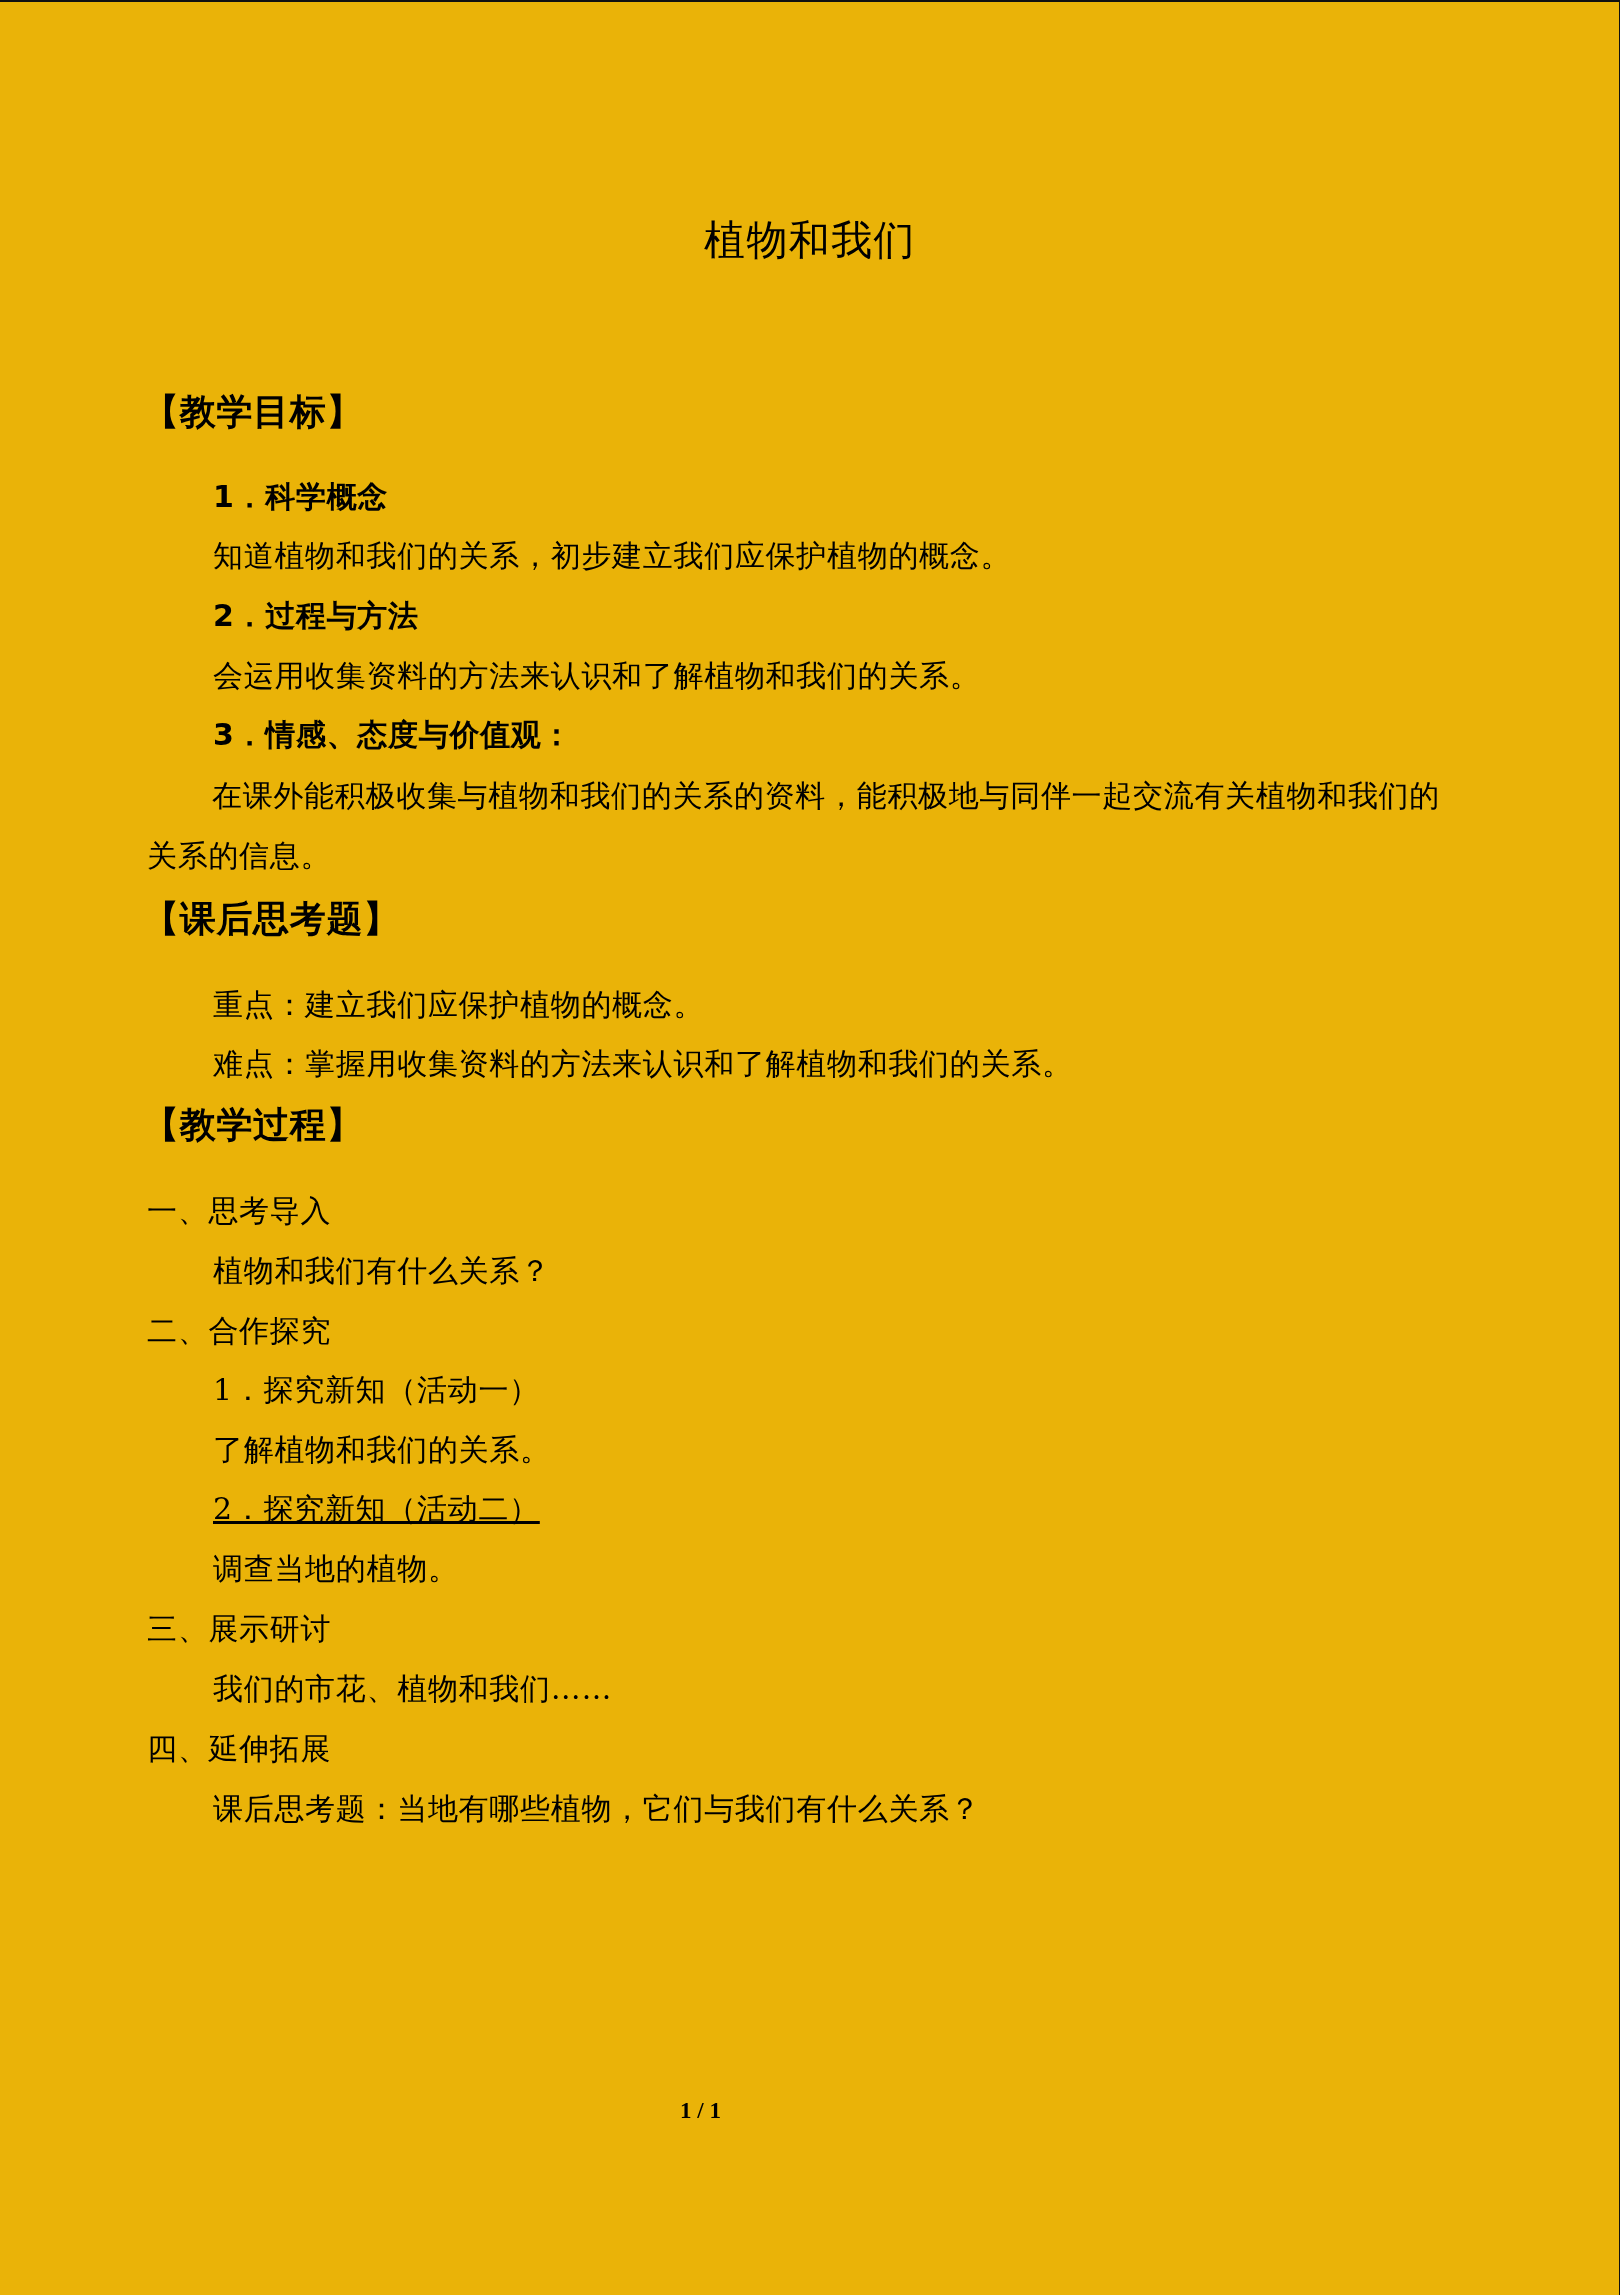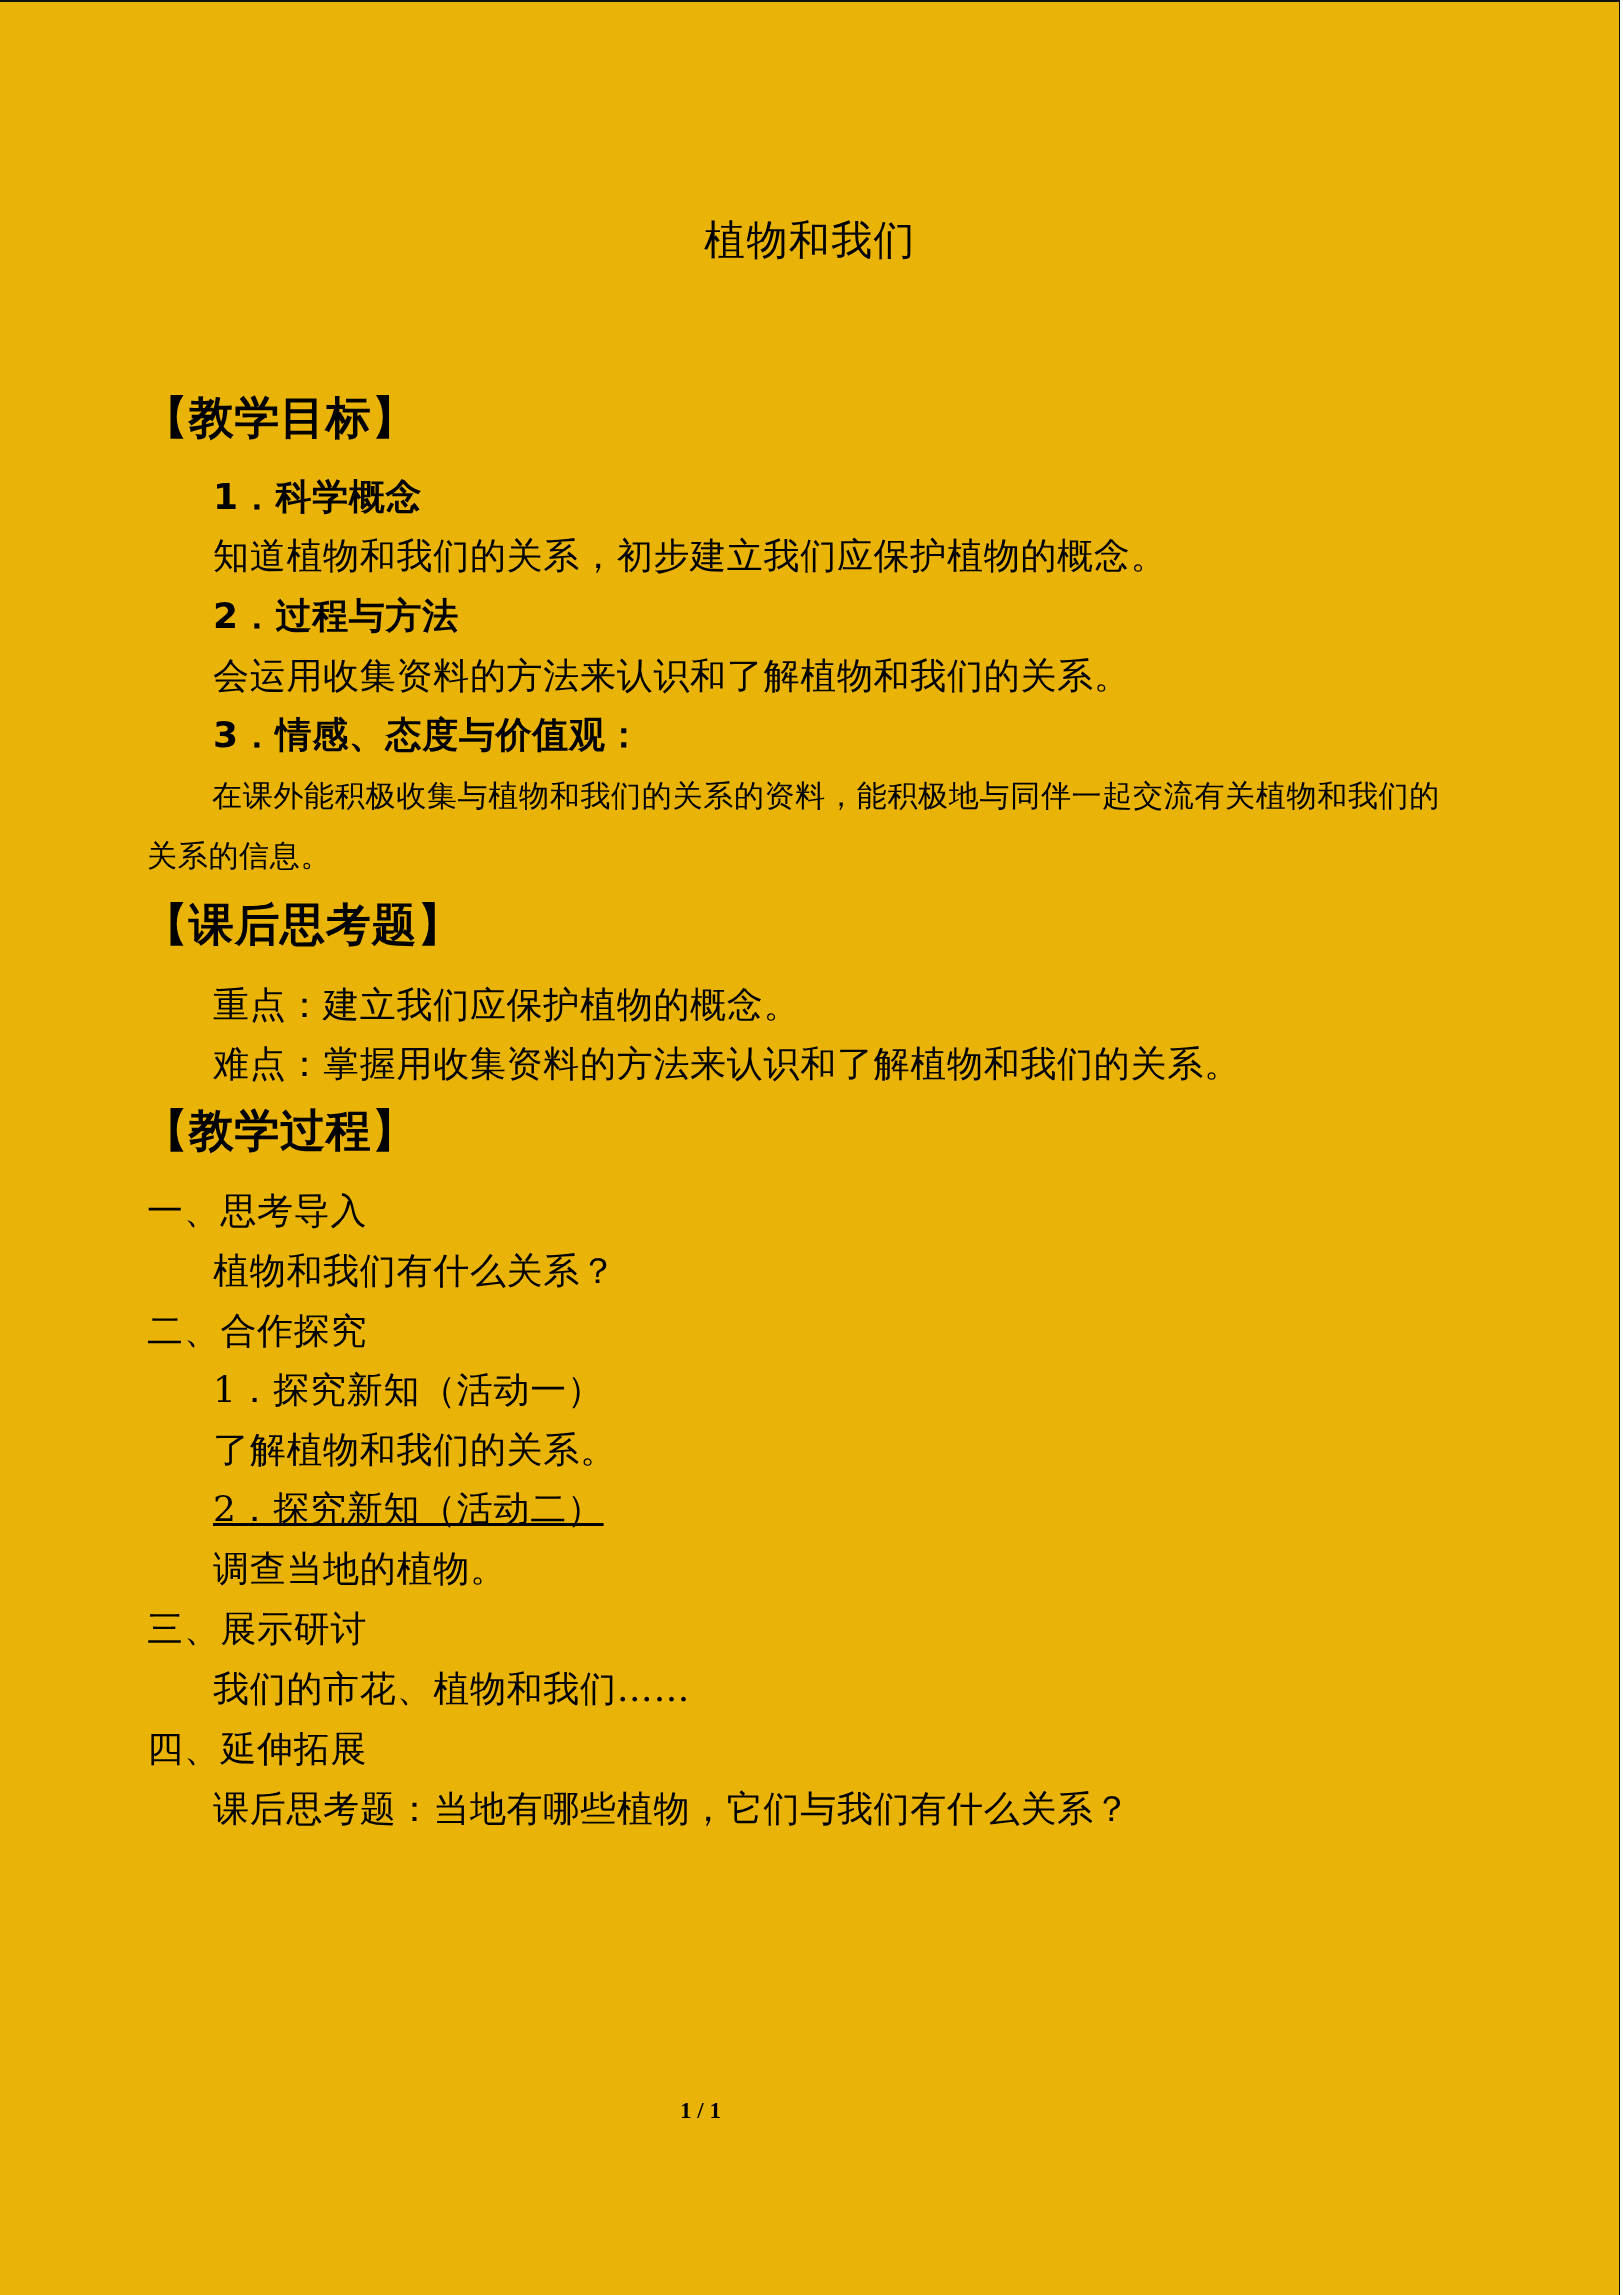--- a/index.html
+++ b/index.html
@@ -33,28 +33,28 @@
       width: 1620px;
       text-align: center;
       font-size: 41px;
       font-family: "DejaVu Sans", "Liberation Sans", sans-serif;
       font-weight: normal;
       letter-spacing: 1.4px;
     }
     .section-heading {
       position: absolute;
       left: 143px;
-      font-size: 45px;
+      font-size: 36px;
       font-family: Liberation Mono, monospace;
       font-weight: bold;
       letter-spacing: 0.7px;
     }
     .line {
       position: absolute;
-      font-size: 36px;
+      font-size: 30px;
       line-height: 41px;
       white-space: nowrap;
       letter-spacing: 0.7px;
       text-align: center;
     }
     .bold {
       font-weight: bold;
       font-family: "DejaVu Sans", "Liberation Sans", sans-serif;
     }
     .indent1 { left: 213px; }

